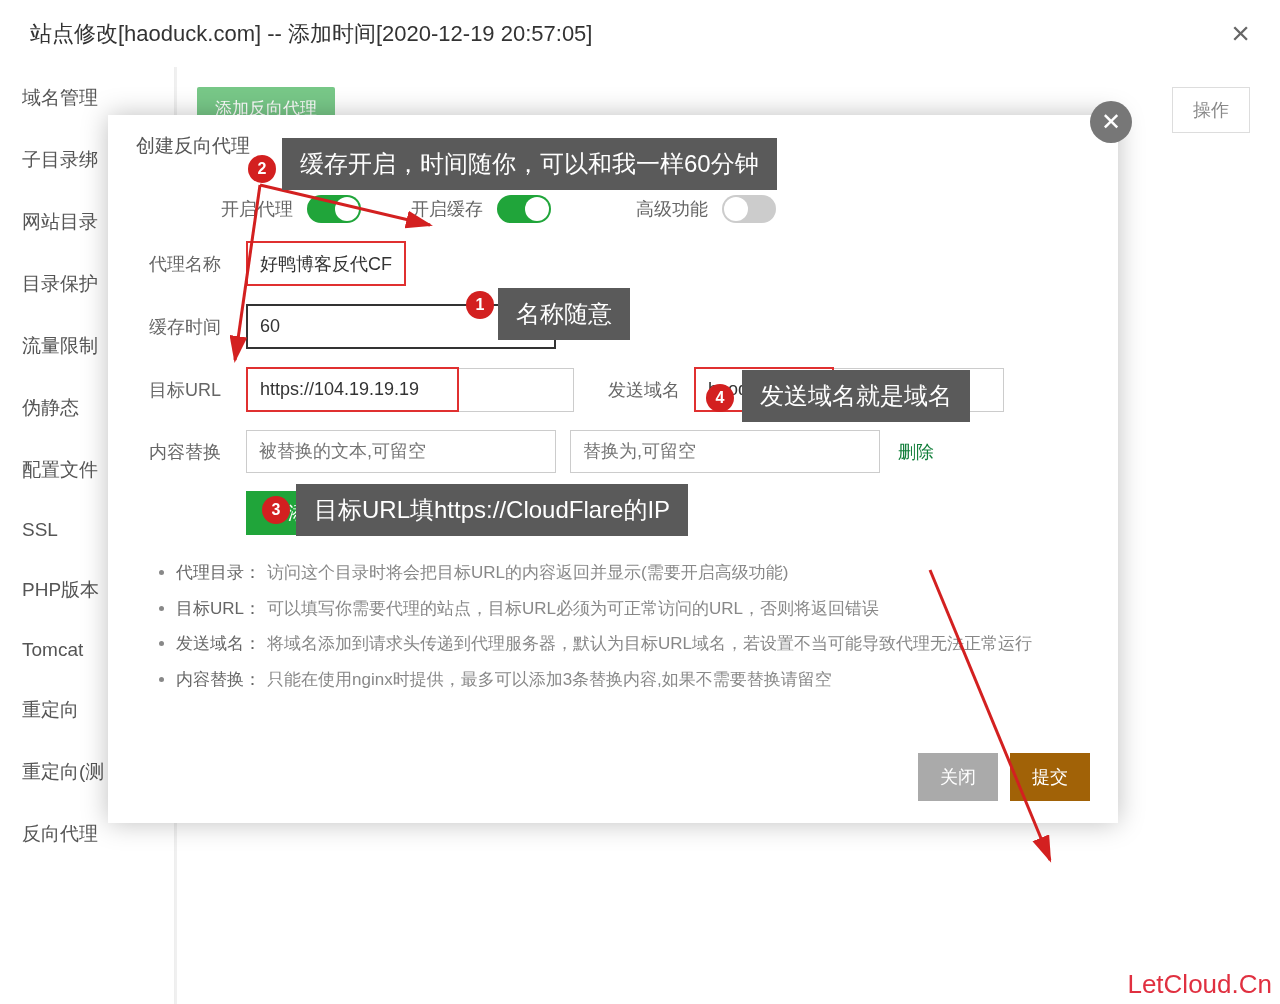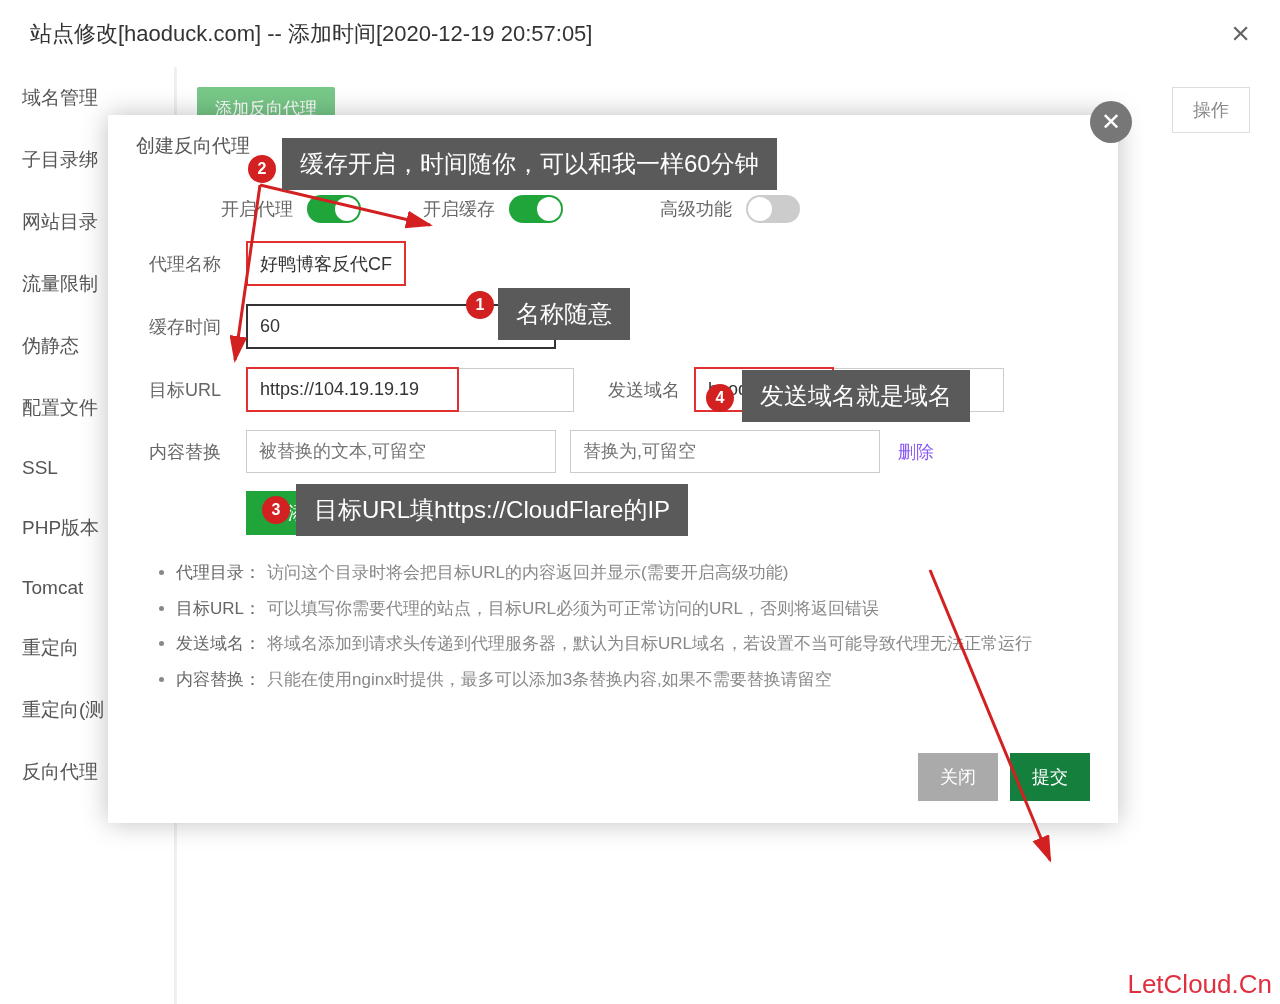--- a/index.html
+++ b/index.html
@@ -25,46 +25,47 @@
 .toggle.off { background: #ccc; }
 .toggle::after { content: ''; position: absolute; width: 24px; height: 24px; background: #fff; border-radius: 50%; top: 2px; }
 .toggle.on::after { right: 2px; }
 .toggle.off::after { left: 2px; }
 .toggle-group { display: flex; align-items: center; gap: 14px; margin-right: 50px; }
 .toggle-label { font-size: 18px; color: #666; }
 input[type=text] { border: 1px solid #ccc; padding: 10px 12px; font-size: 18px; color: #333; }
 .red-border { border: 2px solid #e03030 !important; }
 .thick-border { border: 2px solid #333 !important; }
 .unit { font-size: 18px; color: #666; margin-left: 12px; }
-.delete-link { color: #8b5cf6; font-size: 18px; margin-left: 18px; cursor: pointer; }
+.delete-link { color: #15803d; font-size: 18px; margin-left: 18px; cursor: pointer; }
 .add-btn { background: #20a53a; color: #fff; border: none; padding: 10px 18px; font-size: 18px; cursor: pointer; display: inline-flex; align-items: center; gap: 6px; }
 .help-list { list-style: disc; padding-left: 40px; margin: 20px 0; color: #888; font-size: 17px; line-height: 2.1; }
 .help-list .hl { color: #666; margin-right: 6px; }
 .footer-btns { display: flex; justify-content: flex-end; gap: 12px; padding: 15px 28px 22px; }
 .btn-cancel { background: #aaa; color: #fff; border: none; padding: 12px 22px; font-size: 18px; cursor: pointer; }
-.btn-submit { background: #15803d; color: #fff; border: none; padding: 12px 22px; font-size: 18px; cursor: pointer; }
+.btn-submit { background: #a16207; color: #fff; border: none; padding: 12px 22px; font-size: 18px; cursor: pointer; }
 
 .annot-box { position: absolute; background: #5a5a5a; color: #fff; padding: 10px 18px; font-size: 24px; z-index: 30; white-space: nowrap; }
 .annot-badge { position: absolute; width: 28px; height: 28px; background: #d32020; color: #fff; border-radius: 50%; display: flex; align-items: center; justify-content: center; font-size: 16px; font-weight: bold; z-index: 31; }
 .arrow-svg { position: absolute; z-index: 29; pointer-events: none; }
 .watermark { position: absolute; right: 8px; bottom: 4px; color: #e03040; font-size: 26px; font-family: Arial; z-index: 50; }
 </style>
 </head>
 <body>
 
 <div class="outer-modal">
   <div class="outer-header">
     <span>站点修改[haoduck.com] -- 添加时间[2020-12-19 20:57:05]</span>
     <span class="outer-close">×</span>
   </div>
   <div class="outer-body">
     <div class="sidebar">
       <div class="sidebar-item">域名管理</div>
       <div class="sidebar-item">子目录绑</div>
       <div class="sidebar-item">网站目录</div>
+      <div class="sidebar-item">目录保护</div>
       <div class="sidebar-item">流量限制</div>
       <div class="sidebar-item">伪静态</div>
       <div class="sidebar-item">配置文件</div>
       <div class="sidebar-item">SSL</div>
       <div class="sidebar-item">PHP版本</div>
       <div class="sidebar-item">Tomcat</div>
       <div class="sidebar-item">重定向</div>
       <div class="sidebar-item">重定向(测</div>
       <div class="sidebar-item">反向代理</div>
     </div>
@@ -72,21 +73,21 @@
       <button class="green-btn" style="opacity:0.6">添加反向代理</button>
       <div class="op-label">操作</div>
     </div>
   </div>
 </div>
 
 <div class="inner-modal">
   <div class="inner-close">✕</div>
   <div class="inner-title">创建反向代理</div>
   <div class="form-body">
-    <div class="form-row" style="margin-left:85px; gap:12px;">
+    <div class="form-row" style="margin-left:85px; gap:0;">
       <div class="toggle-group">
         <span class="toggle-label">开启代理</span>
         <span class="toggle on"></span>
       </div>
       <div class="toggle-group">
         <span class="toggle-label">开启缓存</span>
         <span class="toggle on"></span>
       </div>
       <div class="toggle-group" style="margin-left:35px;">
         <span class="toggle-label">高级功能</span>

